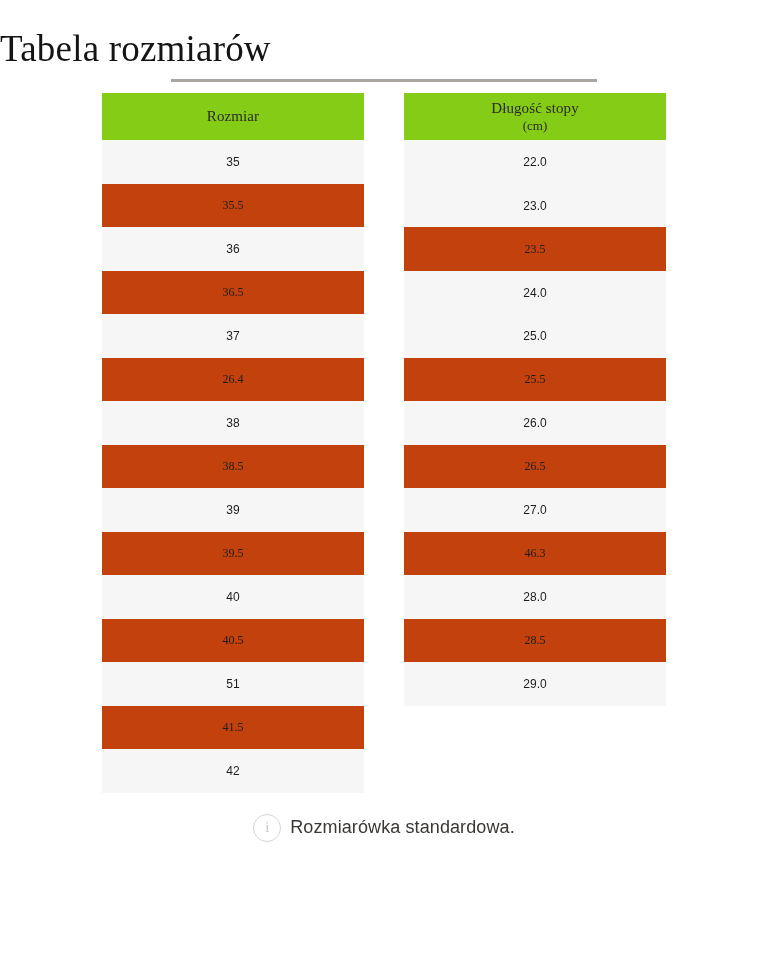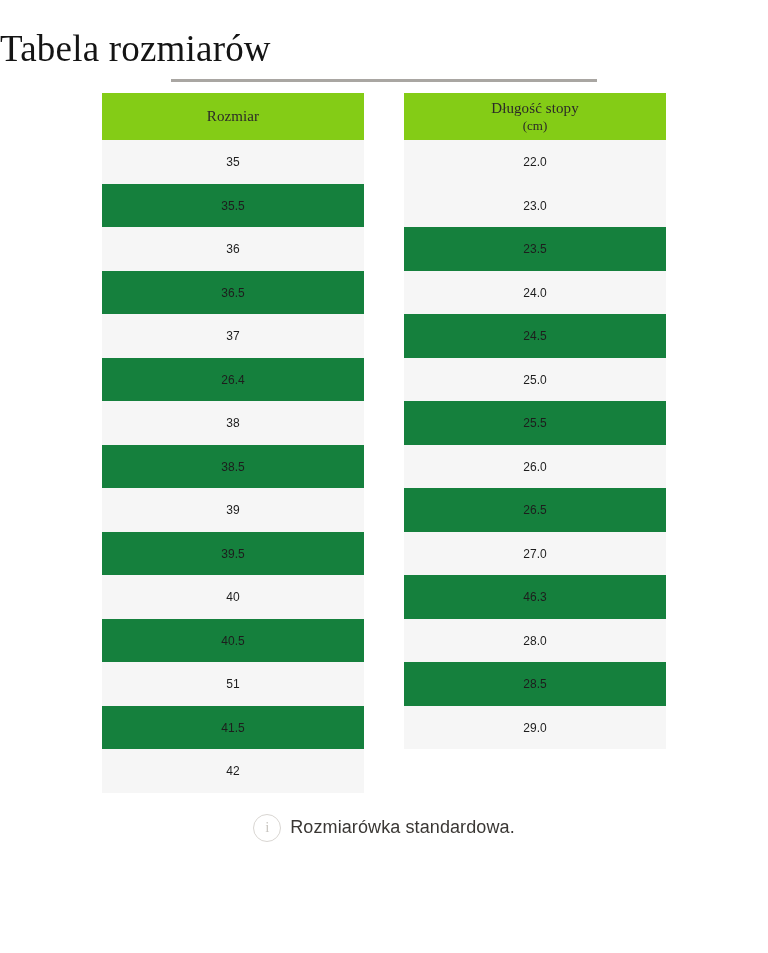--- a/index.html
+++ b/index.html
@@ -86,21 +86,21 @@
     height: 43.5px;
     display: flex;
     align-items: center;
     justify-content: center;
     font-family: "Liberation Sans", sans-serif;
     font-size: 12px;
     color: #1d1d1d;
     box-sizing: border-box;
   }
   .cell.odd  { background: #f6f6f6; }
-  .cell.even { background: #15803d; }
+  .cell.even { background: #c2410c; font-family: Liberation Serif, serif; }
 
   
   .footnote {
     margin-top: 21px;
     display: flex;
     align-items: center;
     justify-content: center;
     gap: 9px;
   }
   .info-icon {
@@ -161,21 +161,20 @@
 
     <div class="column">
       <div class="col-header">
         <div class="col-header-title">Długość stopy</div>
         <div class="col-header-sub">(cm)</div>
       </div>
       <div class="cell odd">22.0</div>
       <div class="cell odd">23.0</div>
       <div class="cell even">23.5</div>
       <div class="cell odd">24.0</div>
-      <div class="cell even">24.5</div>
       <div class="cell odd">25.0</div>
       <div class="cell even">25.5</div>
       <div class="cell odd">26.0</div>
       <div class="cell even">26.5</div>
       <div class="cell odd">27.0</div>
       <div class="cell even">46.3</div>
       <div class="cell odd">28.0</div>
       <div class="cell even">28.5</div>
       <div class="cell odd">29.0</div>
     </div>

